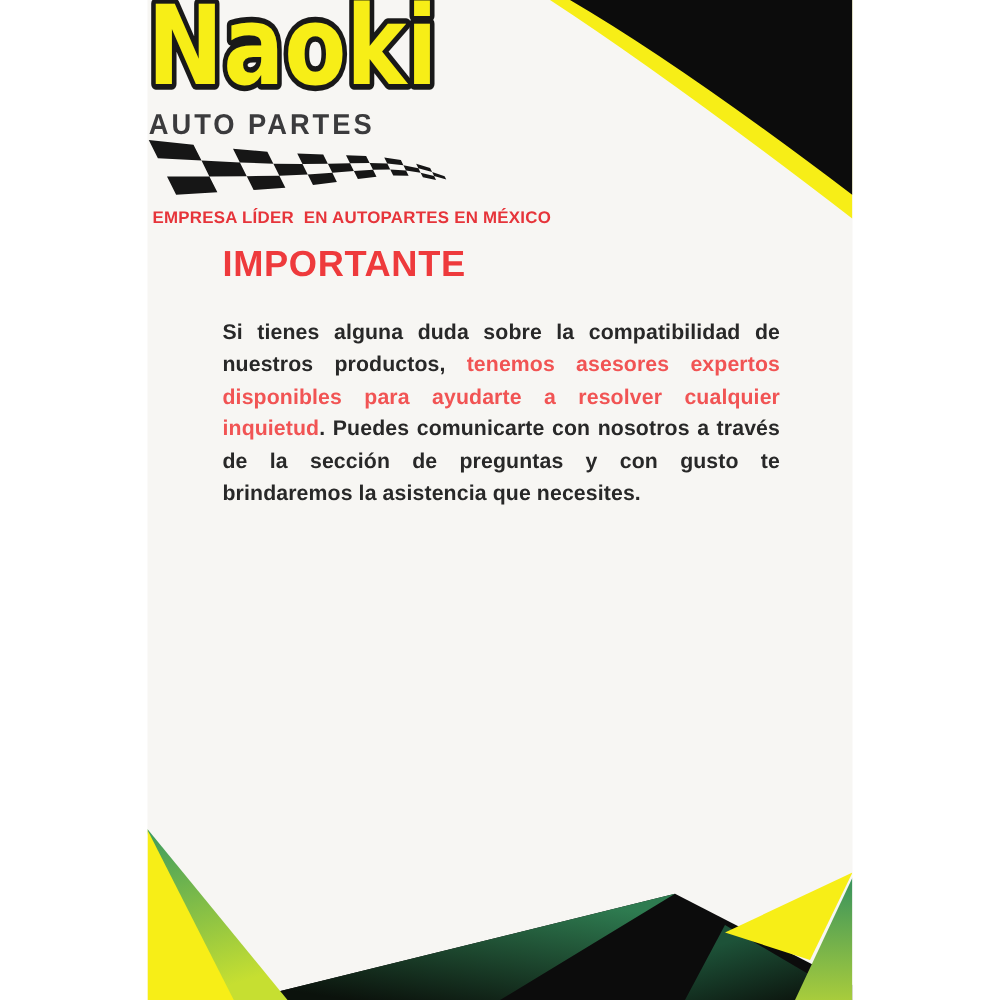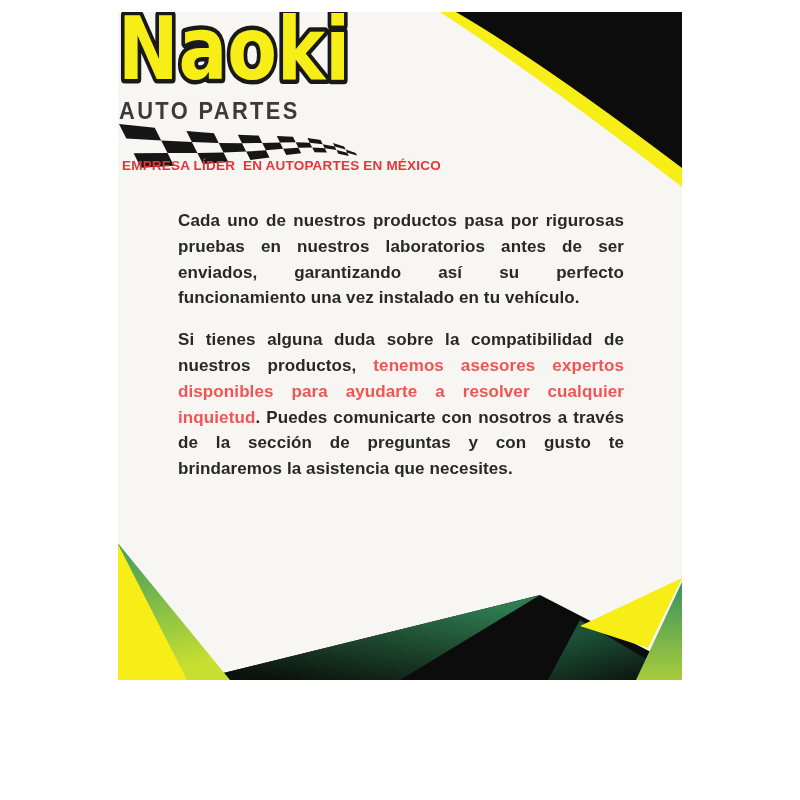--- a/index.html
+++ b/index.html
@@ -1,34 +1,34 @@
 <!DOCTYPE html>
 <html style="--canvas_bg: #f7f6f3; --accent_yellow: #f7ee17; --outline_black: #191919; --subtitle_gray: #3b3b3d; --tagline_red: #e6343a; --heading_red: #ee3a3c; --highlight_red: #f15454; --body_text: #282828; --shape_black: #0c0c0c; --green_teal: #3a9a5f; --green_lime: #c6df31; --green_dark: #2e7b50; --green_deep: #0b120c;"><head>
 <meta charset="utf-8">
 <style>
   html,body{margin:0;padding:0}
   body{width:800px;height:800px;background:#ffffff;font-family:"Liberation Sans",sans-serif;overflow:hidden}
-  .canvas{position:relative;width:564px;height:668px;margin:12px auto;background:var(--canvas_bg,#f7f6f3);overflow:hidden}
+  .canvas{position:relative;width:564px;height:800px;margin:0 auto;background:var(--canvas_bg,#f7f6f3);overflow:hidden}
 
   
   .corner-tr{position:absolute;top:0;right:0;display:block}
   .f-yellow{fill:var(--accent_yellow,#f7ee17)}
   .f-black{fill:var(--shape_black,#0c0c0c)}
 
   
   .logo-svg{position:absolute;top:-9px;left:-4px;display:block}
   .logo-text{font-family:"DejaVu Sans",sans-serif;font-weight:bold;font-size:88px;
              fill:var(--accent_yellow,#f7ee17);stroke:var(--outline_black,#191919);
              stroke-width:9px;paint-order:stroke;stroke-linejoin:round}
   .subtitle{position:absolute;top:86px;left:1px;font-size:23px;font-weight:bold;
             color:var(--subtitle_gray,#3b3b3d);letter-spacing:2.5px;white-space:pre;
             transform:scaleX(.95);transform-origin:0 0}
   .flag{position:absolute;top:110px;left:0;display:block}
   .flag path{fill:#161616}
-  .tagline{position:absolute;top:146px;left:4px;font-size:13.5px;font-weight:bold;
+  .tagline{position:absolute;top:166px;left:4px;font-size:13.5px;font-weight:bold;
            color:var(--tagline_red,#e6343a);white-space:pre;letter-spacing:.2px}
 
   
   .content{position:absolute;top:196px;left:60px;width:446px}
   .content h1{margin:0 0 24px;font-size:29px;font-weight:bold;letter-spacing:.5px;
               color:var(--heading_red,#ee3a3c)}
   .content p{margin:0 0 16px;font-size:17px;line-height:25.8px;font-weight:bold;
              color:var(--body_text,#282828);text-align:justify;letter-spacing:.1px}
   .hl{color:var(--highlight_red,#f15454)}
 
@@ -50,21 +50,21 @@
       <text class="logo-text" x="4" y="76" textLength="232" lengthAdjust="spacingAndGlyphs">Naoki</text>
     </svg>
     <div class="subtitle">AUTO PARTES</div>
     <svg id="flag" class="flag" width="250" height="55" viewBox="0 0 250 55">
       <path d="M1.0,2.0L36.8,5.7L43.2,18.4L8.3,16.6ZM15.6,31.2L49.5,31.1L55.9,43.8L22.9,45.8ZM43.2,18.4L73.9,19.9L79.4,31.0L49.5,31.1ZM68.4,8.9L95.9,11.3L100.7,20.9L73.9,19.9ZM79.4,31.0L105.5,30.5L110.3,40.1L84.9,42.0ZM100.7,20.9L124.0,21.2L128.2,29.6L105.5,30.5ZM119.8,12.8L140.6,13.6L144.3,20.9L124.0,21.2ZM128.2,29.6L147.9,28.2L151.5,35.5L132.4,37.9ZM144.3,20.9L162.0,20.5L165.1,26.8L147.9,28.2ZM158.8,14.1L174.9,14.7L177.7,20.3L162.0,20.5ZM165.1,26.8L180.4,25.8L183.2,31.3L168.3,33.1ZM177.7,20.3L191.8,20.7L194.2,25.5L180.4,25.8ZM189.4,15.9L202.7,18.0L204.7,22.2L191.8,20.7ZM194.2,25.5L206.8,26.3L208.9,30.5L196.6,30.3ZM204.7,22.2L216.7,24.5L218.5,28.1L206.8,26.3ZM214.9,20.9L226.1,24.4L227.7,27.6L216.7,24.5ZM218.5,28.1L229.3,30.7L230.8,33.9L220.3,31.8ZM227.7,27.6L237.7,30.9L239.0,33.6L229.3,30.7Z"></path>
     </svg>
     <div class="tagline">EMPRESA LÍDER  EN AUTOPARTES EN MÉXICO</div>
   </header>
 
   <main class="content">
-    <p>Cada uno de nuestros productos pasa por rigurosas pruebas en nuestros laboratorios antes de ser enviados, garantizando así su perfecto funcionamiento una vez instalado en tu vehículo.</p>
+    <h1>IMPORTANTE</h1>
     <p><span>Si tienes alguna duda sobre la compatibilidad de nuestros productos, </span><span class="hl">tenemos asesores expertos disponibles para ayudarte a resolver cualquier inquietud</span><span>. Puedes comunicarte con nosotros a través de la sección de preguntas y con gusto te brindaremos la asistencia que necesites.</span></p>
   </main>
 
   <svg class="corner-b" width="564" height="160" viewBox="0 0 564 160">
     <defs>
       <linearGradient id="gLeft" x1="0" y1="0" x2="0.25" y2="1">
         <stop offset="0" stop-color="#3a9a5f"></stop>
         <stop offset="1" stop-color="#c6df31"></stop>
       </linearGradient>
       <linearGradient id="gFace" x1="0.8" y1="0.1" x2="0.25" y2="1">

